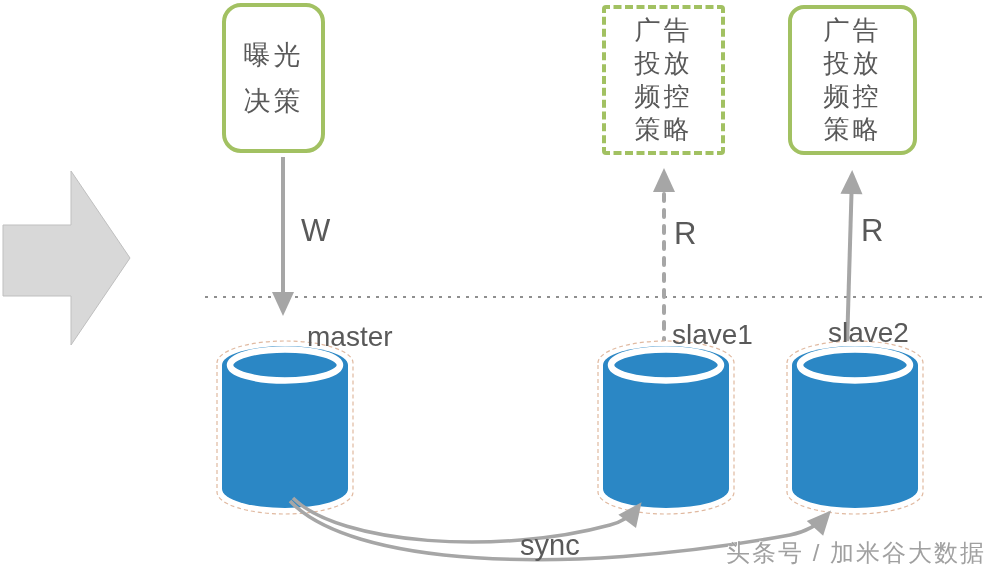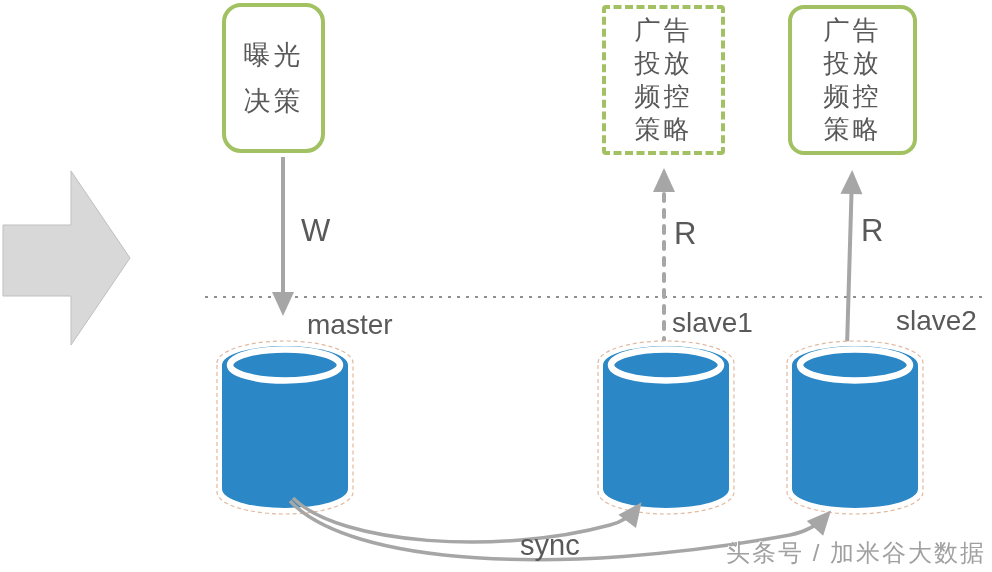--- a/index.html
+++ b/index.html
@@ -40,41 +40,42 @@
   }
   .edge-label{
     position:absolute;
     color:#595959;
     font-size:31px;
   }
   .db-label{
     position:absolute;
     color:#595959;
     font-size:28px;
+    margin-top:12px;
   }
   .sync-label{
     position:absolute;
     left:520px;top:529px;
     color:#595959;font-size:29px;text-align:center;
   }
   .watermark{
     position:absolute;
     right:6px;top:537px;
     font-size:24px;
     color:#a0a0a0;
     letter-spacing:2px;
     text-shadow:-1px -1px 0 rgba(255,255,255,0.95);
     text-align:right;
   }
   .lbl-w{left:301px;top:213px;}
   .lbl-r1{left:674px;top:216px;}
   .lbl-r2{left:861px;top:213px;}
   .lbl-master{left:307px;top:309px;}
   .lbl-slave1{left:672px;top:307px;}
-  .lbl-slave2{left:896px;top:305px;}
+  .lbl-slave2{left:828px;top:305px;}
 </style>
 </head>
 <body>
 
 <div class="stage">
 
   <svg width="992" height="572" viewBox="0 0 992 572">
     <defs>
       <marker id="ah" markerUnits="userSpaceOnUse" markerWidth="26" markerHeight="24" refX="19" refY="12" orient="auto">
         <path d="M1,1 L25,12 L1,23 Z" fill="#a6a6a6"></path>

